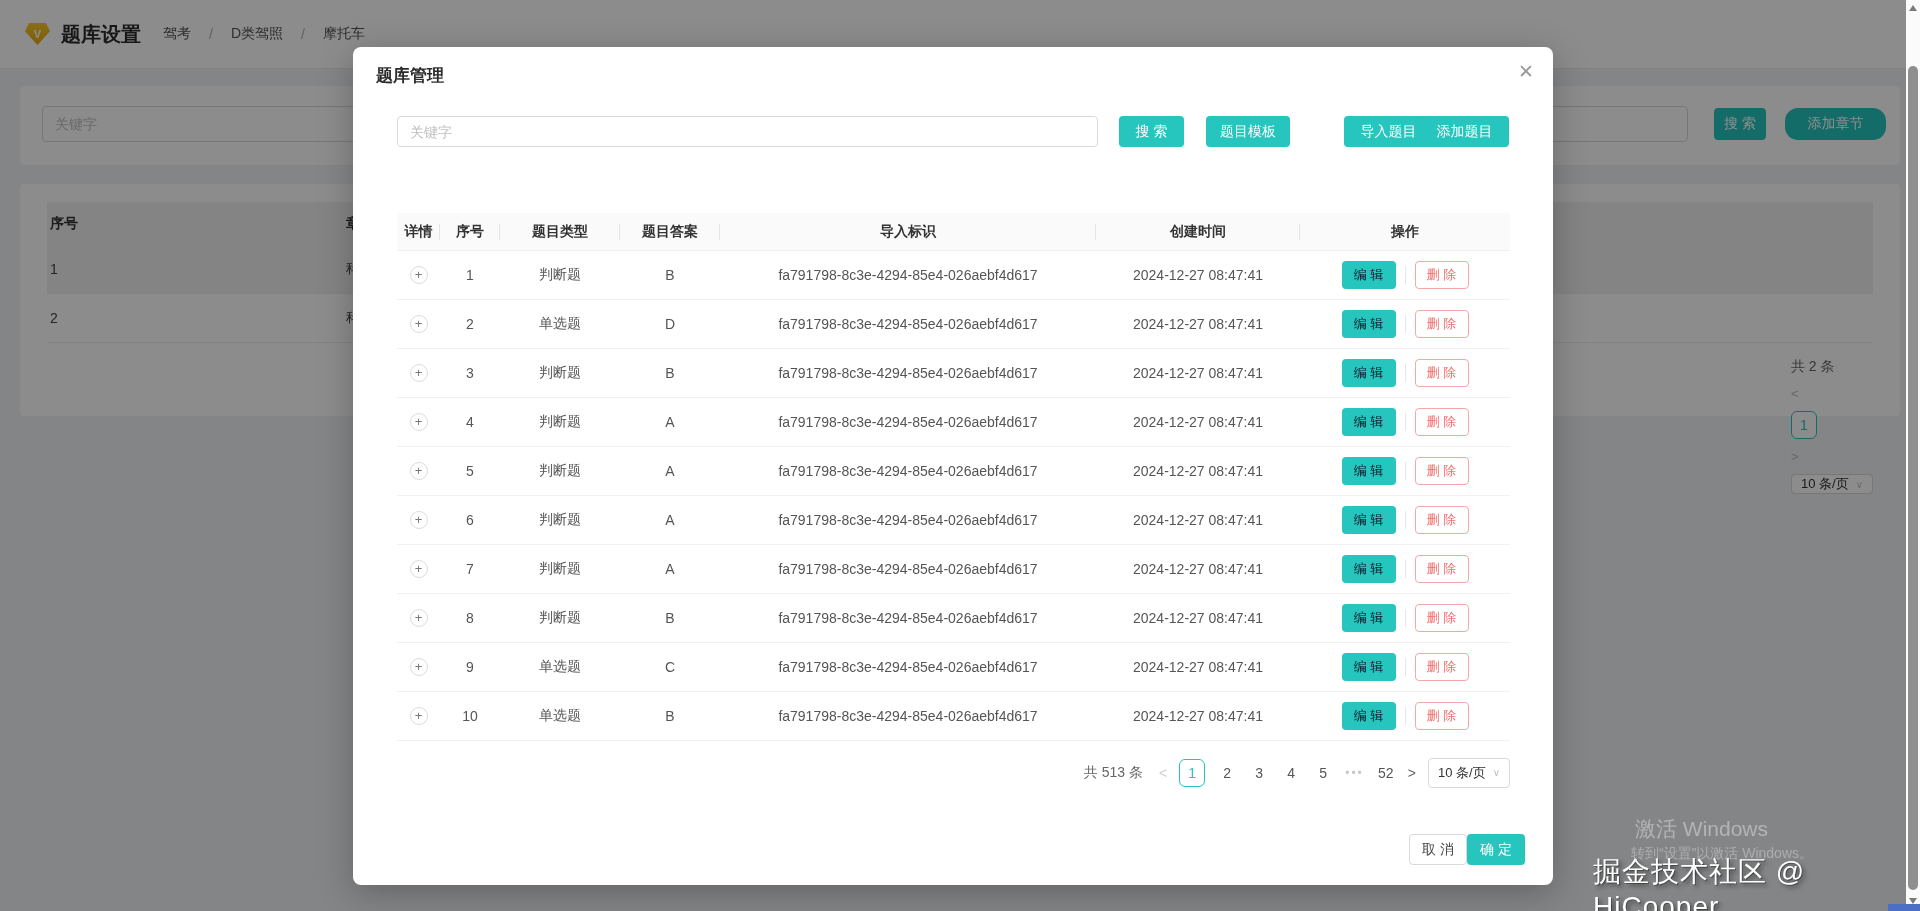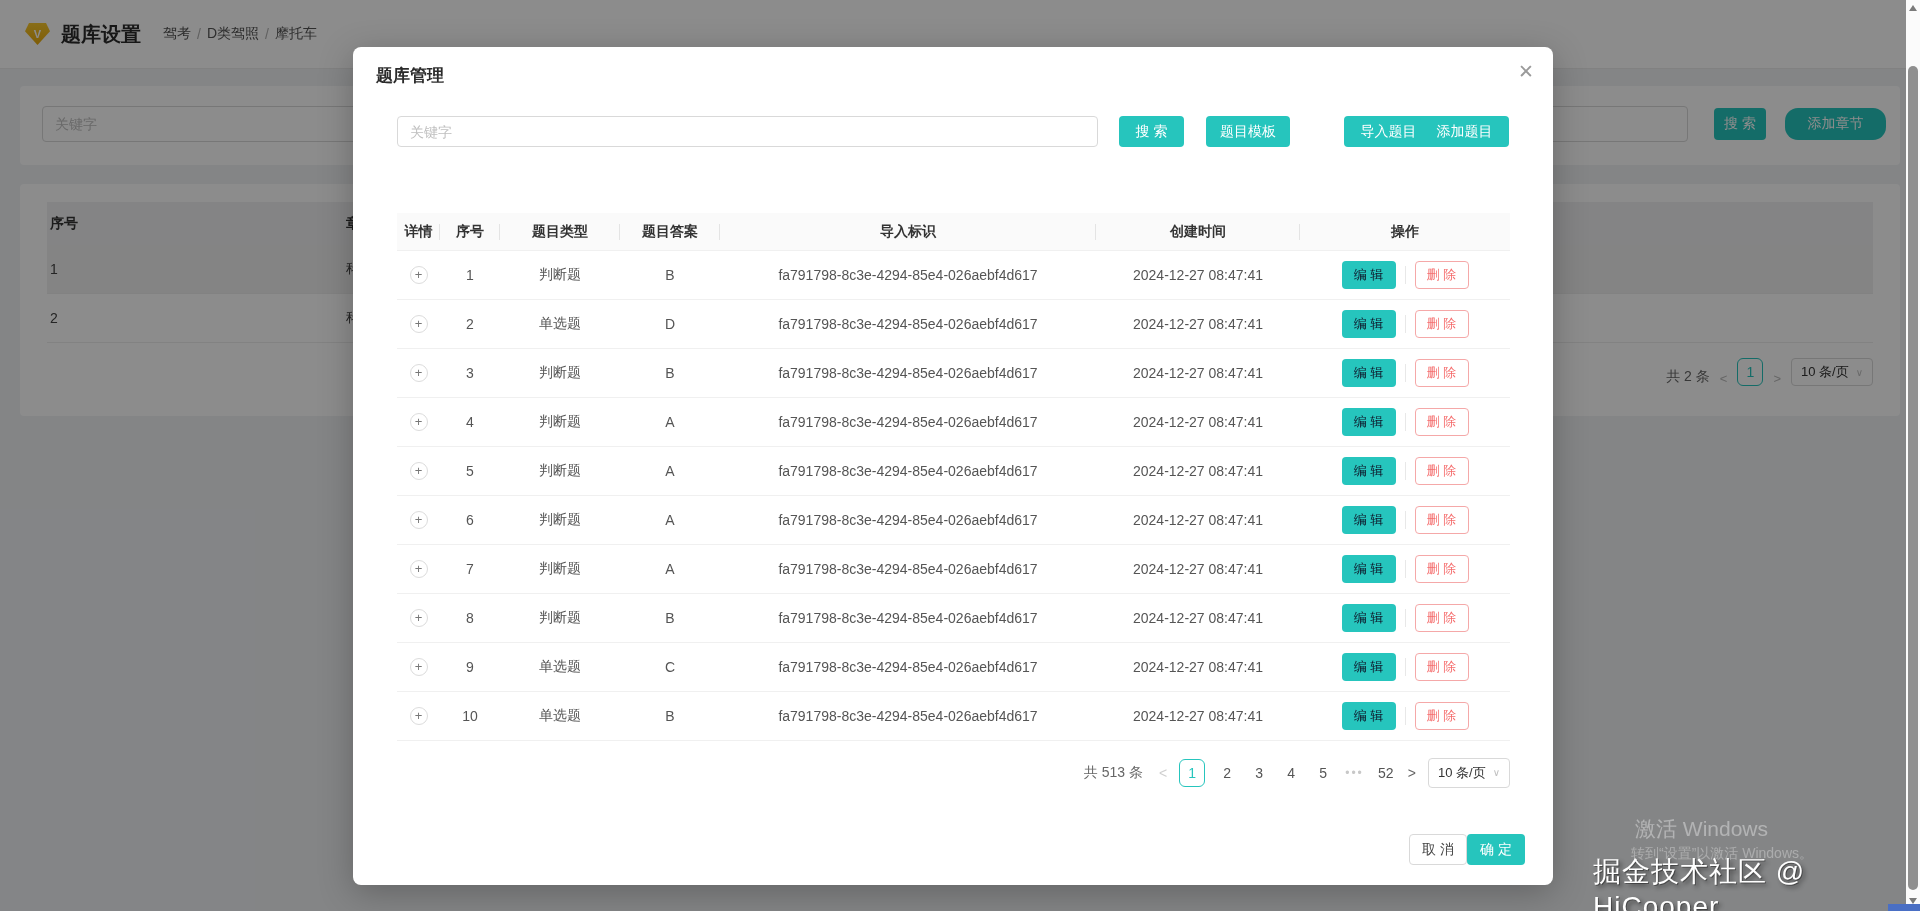--- a/index.html
+++ b/index.html
@@ -3,38 +3,38 @@
 <meta charset="utf-8">
 <style>
 * { margin:0; padding:0; box-sizing:border-box; font-family:"Liberation Sans","DejaVu Sans",sans-serif; }
 html,body { width:1920px; height:911px; overflow:hidden; }
 body { position:relative; background:#f0f2f5; }
 
 
 .topbar { position:absolute; left:0; top:0; width:1920px; height:69px; background:#fff; border-bottom:1px solid #ececec; display:flex; align-items:center; padding-left:25px; }
 .logo { width:25px; height:22px; background:linear-gradient(#f8c82d,#e7a90d); clip-path:polygon(50% 100%,0 38%,16% 0,84% 0,100% 38%); display:flex; align-items:center; justify-content:center; color:#fff; font-size:11px; font-weight:bold; }
 .app-title { margin-left:11px; font-size:20px; font-weight:bold; color:#2b2b2b; }
-.breadcrumb { margin-left:22px; font-size:14px; color:#555; display:flex; align-items:center; gap:6px; }
+.breadcrumb { margin-left:22px; font-size:14px; color:#555; display:flex; align-items:center; gap:18px; }
 .breadcrumb .sep { color:#b0b0b0; }
 
 .filter-card { position:absolute; left:20px; top:86px; width:1880px; height:79px; background:#fff; border-radius:4px; }
 .bg-keyword { position:absolute; left:22px; top:20px; width:1646px; height:36px; border:1px solid #d9d9d9; border-radius:4px; padding:0 12px; font-size:14px; color:#333; background:#fff; outline:none; }
 .bg-keyword::placeholder { color:#bfbfbf; }
 .btn-teal { background:#26c5bd; color:#fff; border:none; border-radius:4px; font-size:14px; cursor:pointer; }
 .bg-search { position:absolute; left:1694px; top:22px; width:52px; height:32px; }
 .bg-add { position:absolute; left:1765px; top:22px; width:101px; height:32px;border-radius:13px; }
 
 .table-card { position:absolute; left:20px; top:184px; width:1880px; height:232px; background:#fff; border-radius:4px; }
 .bg-table { position:absolute; left:27px; top:18px; right:27px; }
 .bg-thead { height:43px; background:#f0f1f3; display:flex; align-items:center; font-size:14px; font-weight:bold; color:#333; }
 .bg-tr { height:49px; display:flex; align-items:center; font-size:14px; color:#444; border-bottom:1px solid #ededed; }
 .bg-tr.hl { background:#f0f0f0; }
 .bg-col-no { width:299px; padding-left:3px; }
 .bg-col-ch { flex:1; }
-.bg-pg { position:absolute; right:27px; top:174px; height:28px; display:flex; align-items:flex-end; gap:10px; font-size:14px; color:#666; }
+.bg-pg { position:absolute; right:27px; top:174px; height:28px; display:flex; align-items:flex-start; gap:10px; font-size:14px; color:#666;flex-direction:column; }
 .pg-arrow { color:#b9b9b9; font-size:13px; }
 .pg-box-active { min-width:26px; height:28px; line-height:26px; text-align:center; border:1px solid #26c5bd; color:#26c5bd; border-radius:6px; background:#fff; padding:0 4px; }
 .pg-select { height:28px; border:1px solid #d9d9d9; border-radius:4px; background:#fff; display:flex; align-items:center; padding:0 9px; gap:7px; font-size:13px; color:#333; }
 .pg-chevron { color:#c0c0c0; font-size:10px; }
 
 
 .overlay { position:absolute; inset:0; background:rgba(0,0,0,0.45); z-index:10; }
 
 
 .modal { position:absolute; left:353px; top:47px; width:1200px; height:838px; background:#fff; border-radius:8px; box-shadow:0 8px 34px rgba(0,0,0,.25); z-index:20; }

